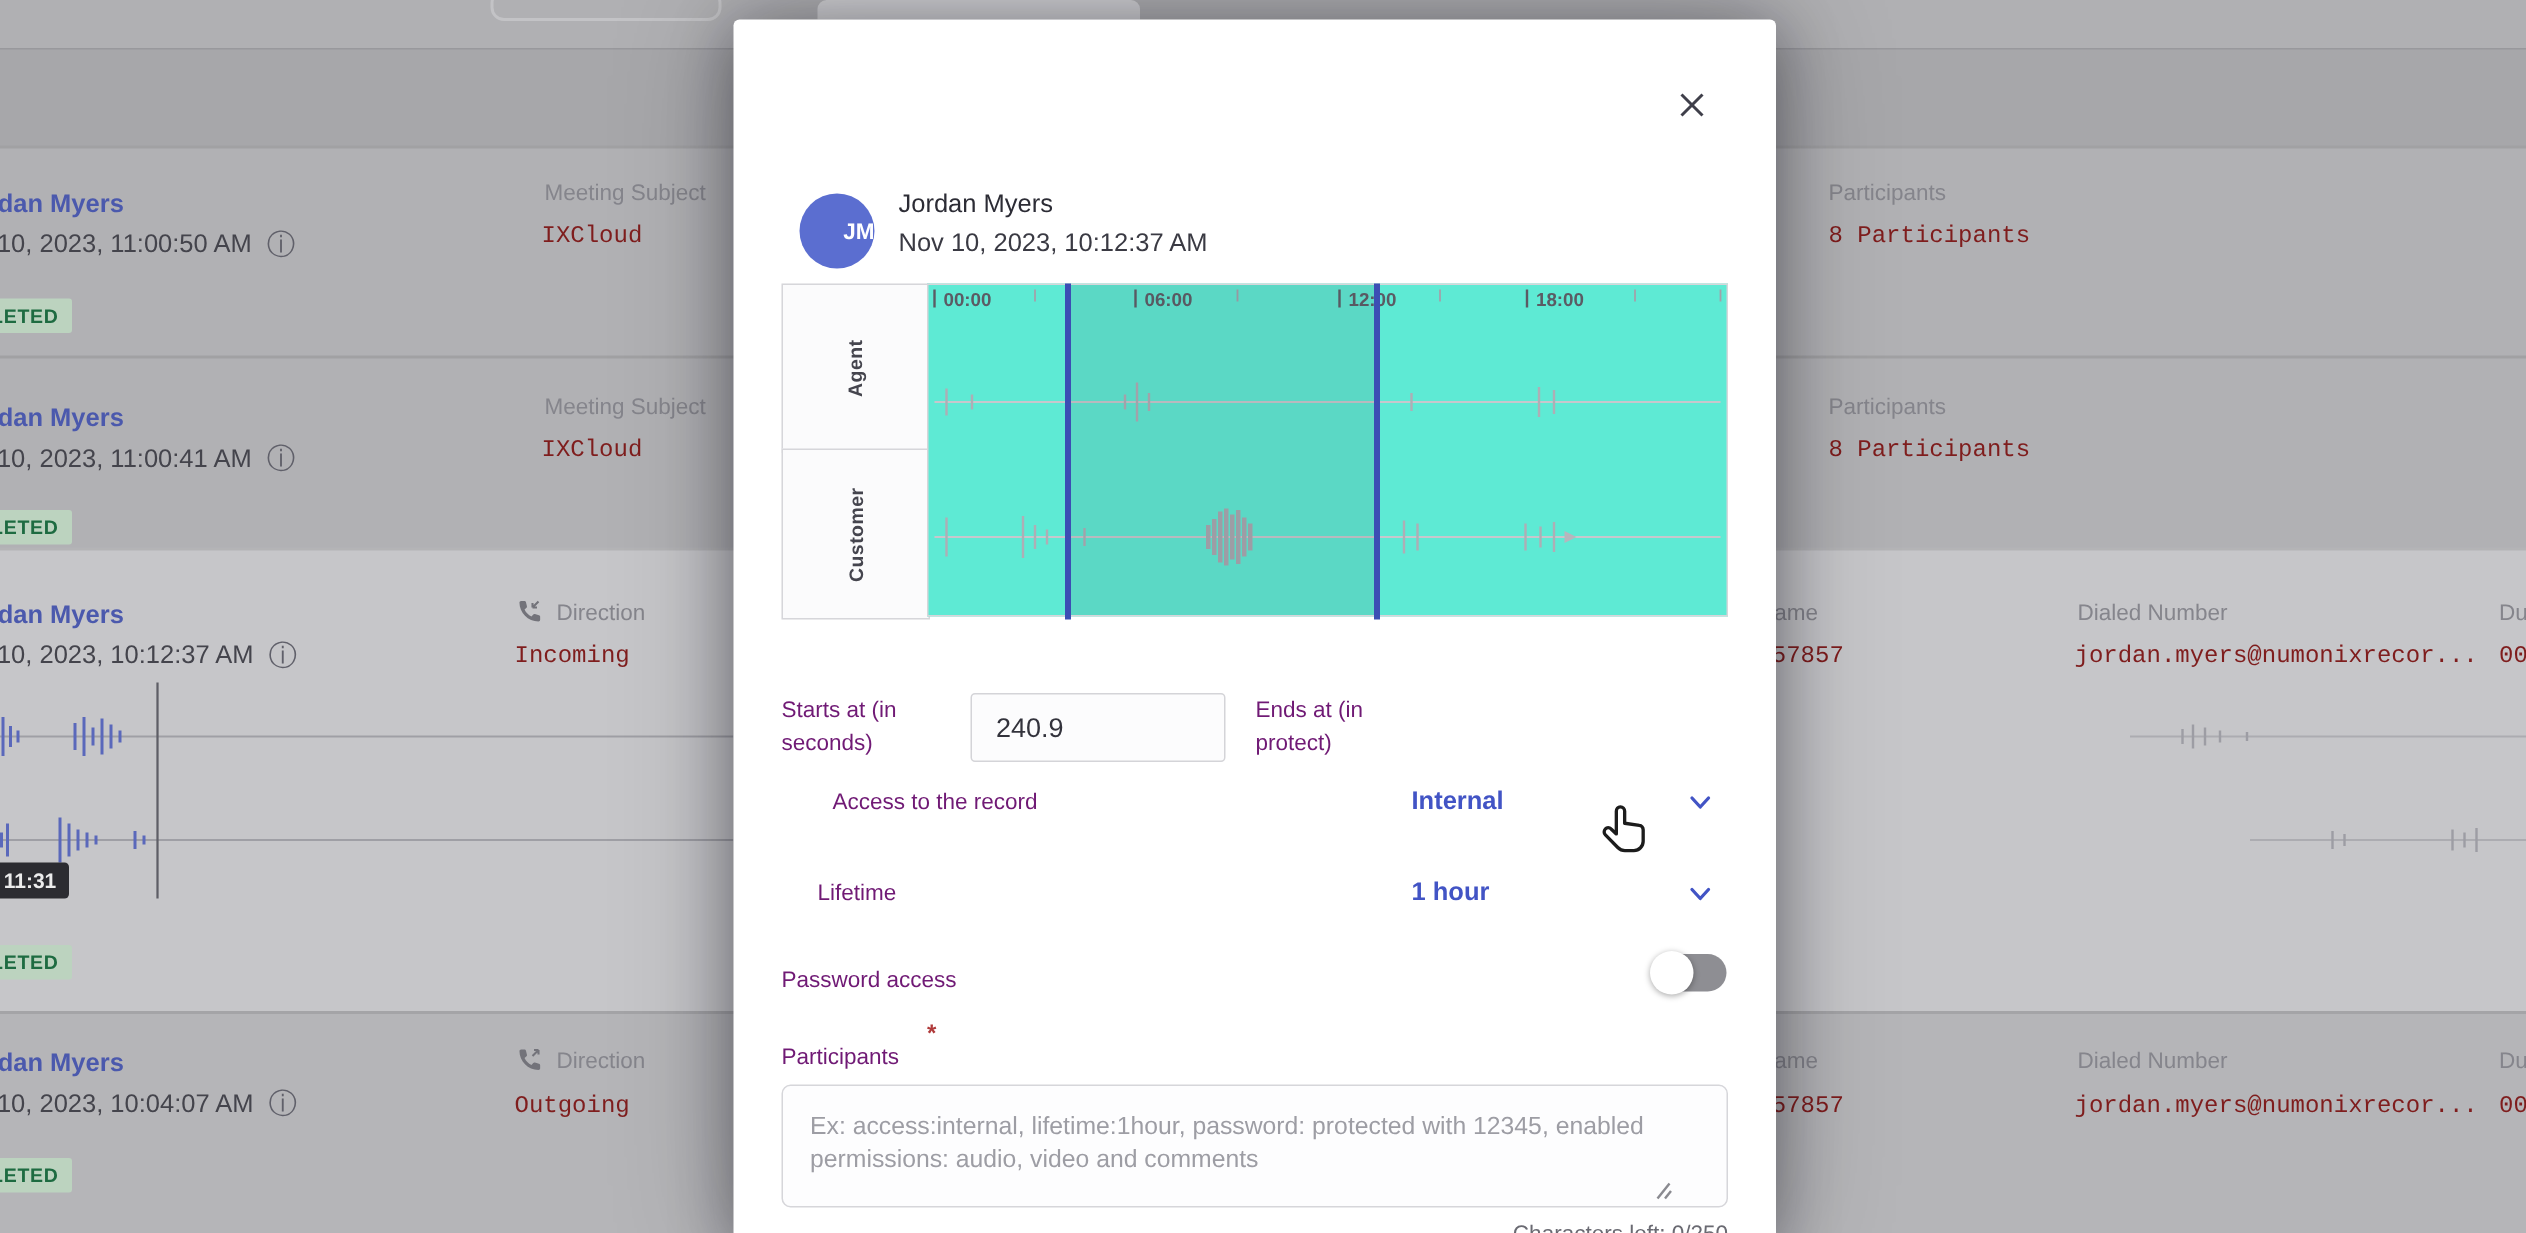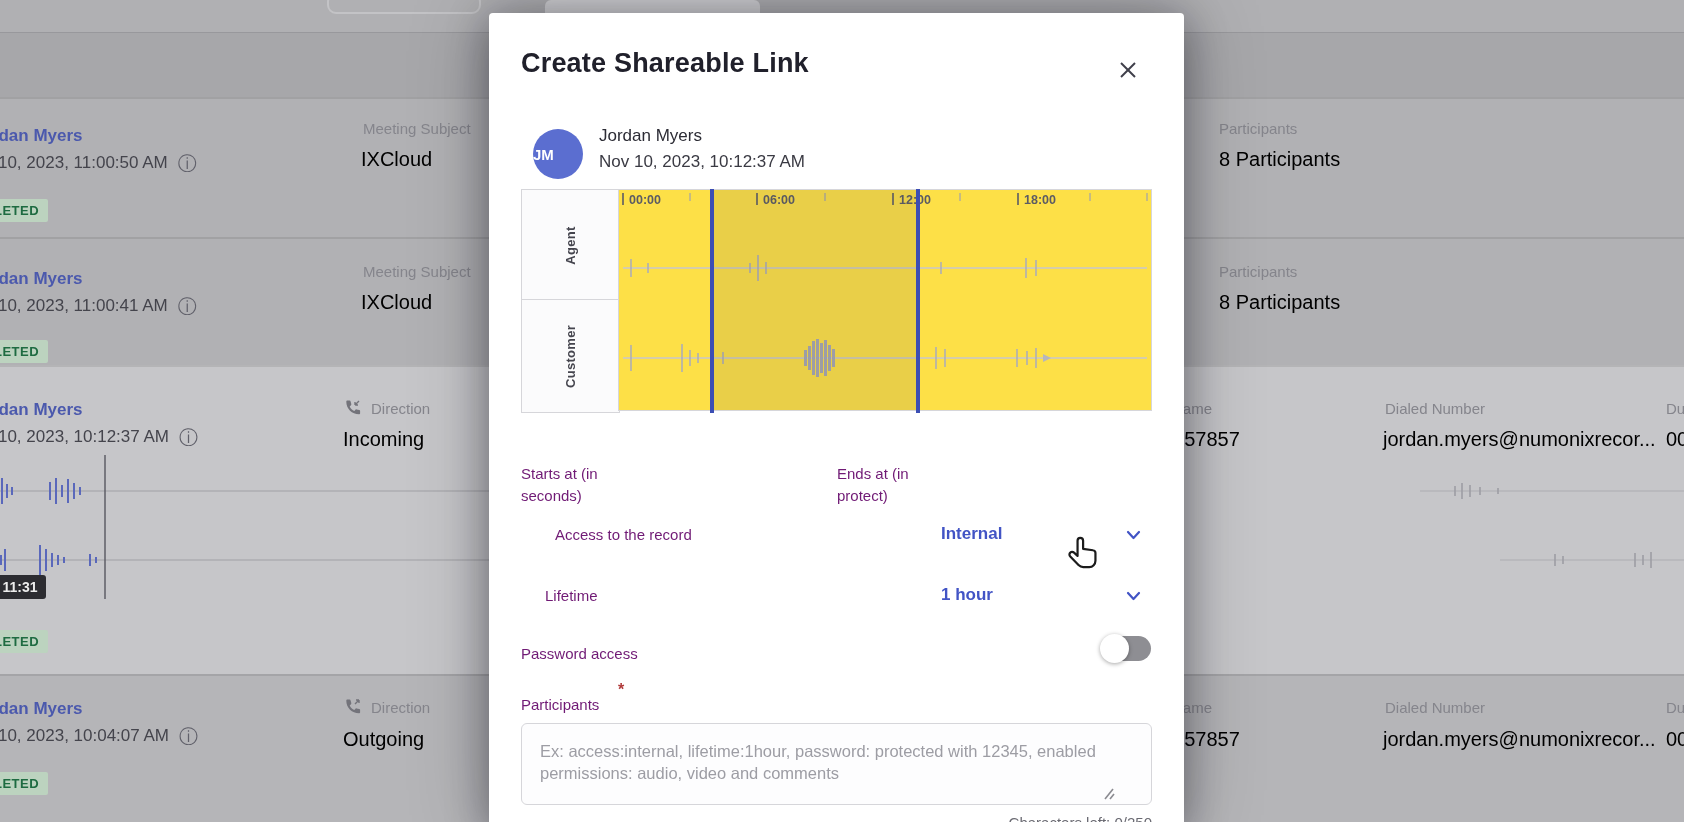--- a/index.html
+++ b/index.html
@@ -4,41 +4,41 @@
 <style>
   html,body{margin:0;padding:0;background:#88888c;}
   #screen{position:relative;width:1684px;height:822px;overflow:hidden;
     font-family:"Liberation Sans",sans-serif;background:#b1b1b4;}
   .abs{position:absolute;}
   
   .top-strip{left:0;top:0;width:1684px;height:32px;background:#b0b0b3;}
   .hdr-band{left:0;top:32px;width:1684px;height:65px;background:#a7a7aa;border-top:1px solid #98989c;}
   .bg-row{left:0;width:1684px;border-top:2px solid rgba(0,0,0,0.09);}
   .colhdr{font-size:15px;color:#85858c;white-space:nowrap;}
-  .colval{font-size:20px;color:#000000;font-weight:500;white-space:nowrap;}
+  .colval{font-size:16px;color:#7f1d1d;font-weight:500;white-space:nowrap;font-family:Liberation Mono, monospace;}
   .name-link{font-size:17px;font-weight:700;color:#4b59ad;white-space:nowrap;}
   .row-date{display:flex;align-items:center;gap:10px;font-size:17px;color:#44444c;white-space:nowrap;}
   .info-glyph{font-size:19px;color:#60606a;line-height:1;}
   .badge{display:inline-block;background:#bcd3bf;color:#1e6b41;font-size:13px;font-weight:700;
     padding:4px 9px;border-radius:2px;letter-spacing:.5px;white-space:nowrap;}
   .wave-tip{background:#2c2c31;color:#ececec;font-size:14px;font-weight:600;border-radius:3px;
     width:52px;height:24px;display:flex;align-items:center;justify-content:center;}
   
   .modal{left:489px;top:13px;width:695px;height:815px;background:#ffffff;border-radius:4px;
     box-shadow:0 8px 40px rgba(10,10,20,.38), 0 0 80px rgba(10,10,20,.25);}
   .modal-title{left:32px;top:35px;font-size:27px;font-weight:700;color:#20202b;letter-spacing:.2px;}
   .avatar{left:44px;top:116px;width:50px;height:50px;border-radius:50%;
-    display:flex;align-items:center;justify-content:flex-start;color:#fff;font-size:15px;font-weight:700;}
+    display:flex;align-items:center;justify-content:flex-end;color:#fff;font-size:15px;font-weight:700;}
   .rec-name{left:110px;top:113px;font-size:17px;font-weight:500;color:#2c2c35;}
   .rec-time{left:110px;top:139px;font-size:17px;color:#3a3a43;}
   
   .wf-labelcell{left:32px;width:97px;background:#fbfbfc;border:1px solid #d6d6da;
     display:flex;align-items:center;justify-content:center;}
   .vtext{transform:rotate(-90deg);font-size:13px;font-weight:600;color:#45454e;letter-spacing:.3px;white-space:nowrap;}
-  .wf-timeline{left:129px;top:176px;width:534px;height:222px;background:#fde047;border:1px solid #d6d6da;box-sizing:border-box;}
+  .wf-timeline{left:129px;top:176px;width:534px;height:222px;background:#5eead4;border:1px solid #d6d6da;box-sizing:border-box;}
   .wf-select{background:rgba(70,70,85,0.11);}
   .wf-handle{width:4px;background:#3c4eb4;}
   .fld-label{font-size:15px;color:#701a75;line-height:1.45;}
   .inputbox{height:46px;border:1px solid #d4d4d8;border-radius:3px;background:#fcfcfd;box-sizing:border-box;
     font-family:"Liberation Sans",sans-serif;font-size:18px;color:#33333c;padding:0 16px;outline:none;}
   .dd-value{font-size:17px;font-weight:600;color:#4254c5;white-space:nowrap;}
   .toggle-track{width:48px;height:25px;border-radius:13px;background:#8e8e93;position:relative;}
   .toggle-knob{position:absolute;left:-3px;top:-2px;width:29px;height:29px;border-radius:50%;background:#fff;
     box-shadow:0 1px 4px rgba(0,0,0,.35);}
   .req-star{color:#b03a3a;font-size:16px;font-weight:700;}
@@ -173,21 +173,20 @@
     <div class="abs colhdr" style="left:1172px;top:23px;">Name</div>
     <div class="abs colval" style="left:1162px;top:52px;">7757857</div>
     <div class="abs colhdr" style="left:1385px;top:23px;">Dialed Number</div>
     <div class="abs colval" style="left:1383px;top:52px;">jordan.myers@numonixrecor...</div>
     <div class="abs colhdr" style="left:1666px;top:23px;">Duration</div>
     <div class="abs colval" style="left:1666px;top:52px;">00</div>
   </div>
 
   <div class="abs modal">
 
-    <div class="abs modal-title">Create Shareable Link</div>
 
     <svg class="abs" style="left:628px;top:46px;cursor:pointer;" width="22" height="22" viewBox="0 0 22 22">
       <line x1="4" y1="4" x2="18" y2="18" stroke="#3f3f4a" stroke-width="2"></line>
       <line x1="18" y1="4" x2="4" y2="18" stroke="#3f3f4a" stroke-width="2"></line>
     </svg>
 
     <div class="abs avatar" style="background:#5b6ed0;">
       <span>JM</span>
     </div>
     <div class="abs rec-name">Jordan Myers</div>
@@ -261,20 +260,21 @@
         <path d="M424 164 l8 4 l-8 4 z" fill="#b6b6bd"></path>
       </svg>
       
       <div class="abs wf-select" style="left:92px;top:0;width:206px;height:220px;"></div>
     </div>
 
     <div class="abs wf-handle" style="left:221px;top:176px;height:224px;"></div>
     <div class="abs wf-handle" style="left:427px;top:176px;height:224px;"></div>
 
     <div class="abs fld-label" style="left:32px;top:450px;width:120px;">Starts at (in seconds)</div>
+    <input class="abs inputbox" type="text" style="left: 158px; top: 449px; width: 170px;" value="240.9">
     <div class="abs fld-label" style="left:348px;top:450px;width:110px;">Ends at (in protect)</div>
 
     <div class="abs fld-label" style="left:32px;top:511px;margin-left:34px;">Access to the record</div>
     <div class="abs dd-value" style="left:452px;top:511px;">Internal</div>
     <svg class="abs" style="left:637px;top:517px;" width="15" height="10" viewBox="0 0 15 10">
       <polyline points="2,2 7.5,8 13,2" fill="none" stroke="#4254c5" stroke-width="2.2" stroke-linecap="round" stroke-linejoin="round"></polyline>
     </svg>
 
     <div class="abs fld-label" style="left:32px;top:572px;margin-left:24px;">Lifetime</div>
     <div class="abs dd-value" style="left:452px;top:572px;">1 hour</div>

